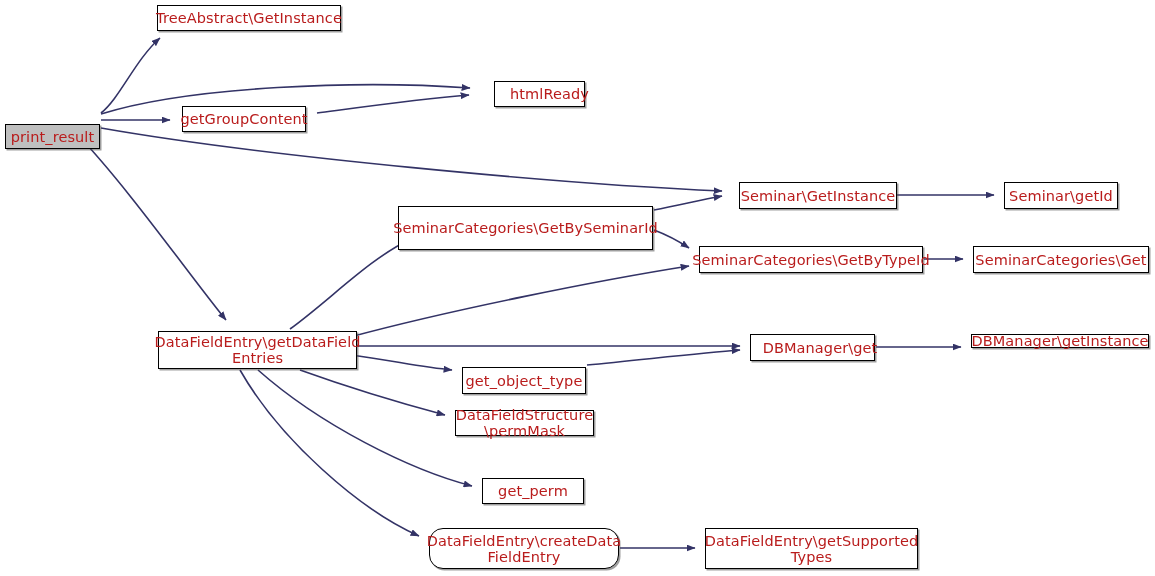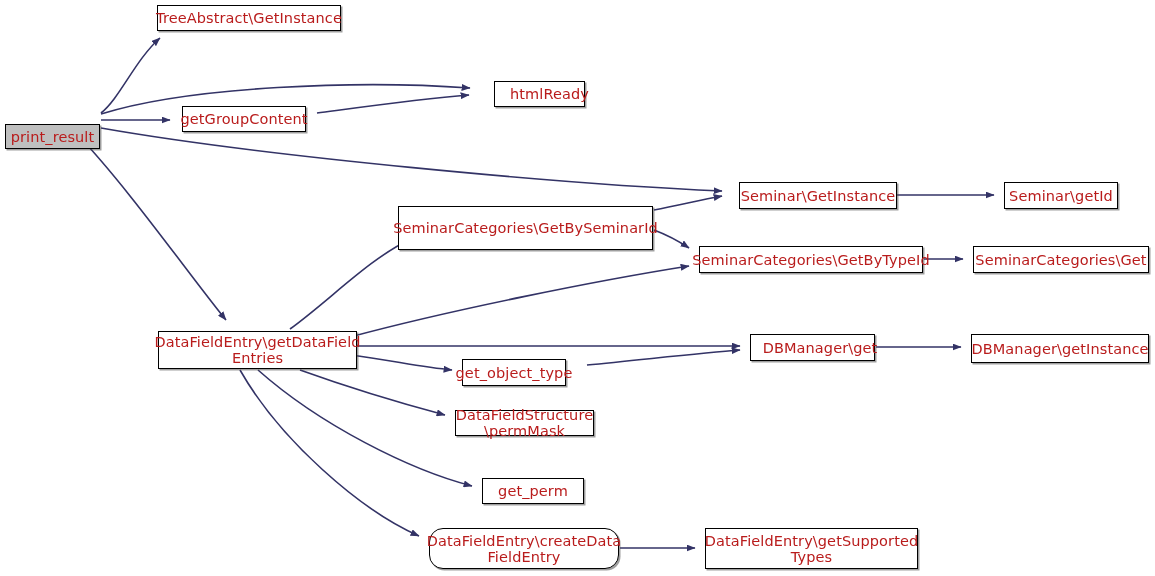--- a/index.html
+++ b/index.html
@@ -84,22 +84,22 @@
       <div class="node" style="left: 494px; top: 81px; width: 91px; height: 26px; padding-left: 20px;"><span>htmlReady</span></div>
       <div class="node" style="left: 182px; top: 106px; width: 124px; height: 26px; text-align: right;"><span>getGroupContent</span></div>
       <div class="node" style="left: 398px; top: 206px; width: 255px; height: 44px;"><span>SeminarCategories\GetBySeminarId</span></div>
       <div class="node" style="left: 733px; top: 182px; width: 158px; height: 27px; margin-left: 6px;"><span>Seminar\GetInstance</span></div>
       <div class="node" style="left: 1004px; top: 182px; width: 114px; height: 27px;"><span>Seminar\getId</span></div>
       <div class="node" style="left: 699px; top: 246px; width: 224px; height: 27px;"><span>SeminarCategories\GetByTypeId</span></div>
       <div class="node" style="left: 973px; top: 246px; width: 176px; height: 27px;"><span>SeminarCategories\Get</span></div>
       <div class="node" style="left: 150px; top: 331px; width: 199px; height: 38px; margin-left: 8px;"><span>DataFieldEntry\getDataField
 Entries</span></div>
       <div class="node" style="left: 750px; top: 334px; width: 125px; height: 27px; padding-left: 15px;"><span>DBManager\get</span></div>
-      <div class="node" style="left: 971px; top: 334px; width: 178px; height: 29px;"><span>DBManager\getInstance</span></div>
-      <div class="node" style="left: 462px; top: 359px; width: 104px; height: 27px;"><span>get_object_type</span></div>
+      <div class="node" style="left: 971px; top: 334px; width: 178px; height: 14px;"><span>DBManager\getInstance</span></div>
+      <div class="node" style="left: 462px; top: 367px; width: 124px; height: 27px;"><span>get_object_type</span></div>
       <div class="node" style="left: 455px; top: 410px; width: 139px; height: 26px;"><span>DataFieldStructure
 \permMask</span></div>
       <div class="node" style="left: 482px; top: 478px; width: 102px; height: 26px;"><span>get_perm</span></div>
       <div class="node" style="left: 429px; top: 528px; width: 190px; height: 41px; border-radius: 14px;"><span>DataFieldEntry\createData
 FieldEntry</span></div>
       <div class="node" style="left: 705px; top: 528px; width: 213px; height: 41px;"><span>DataFieldEntry\getSupported
 Types</span></div>
     </div>
 </div>
 

